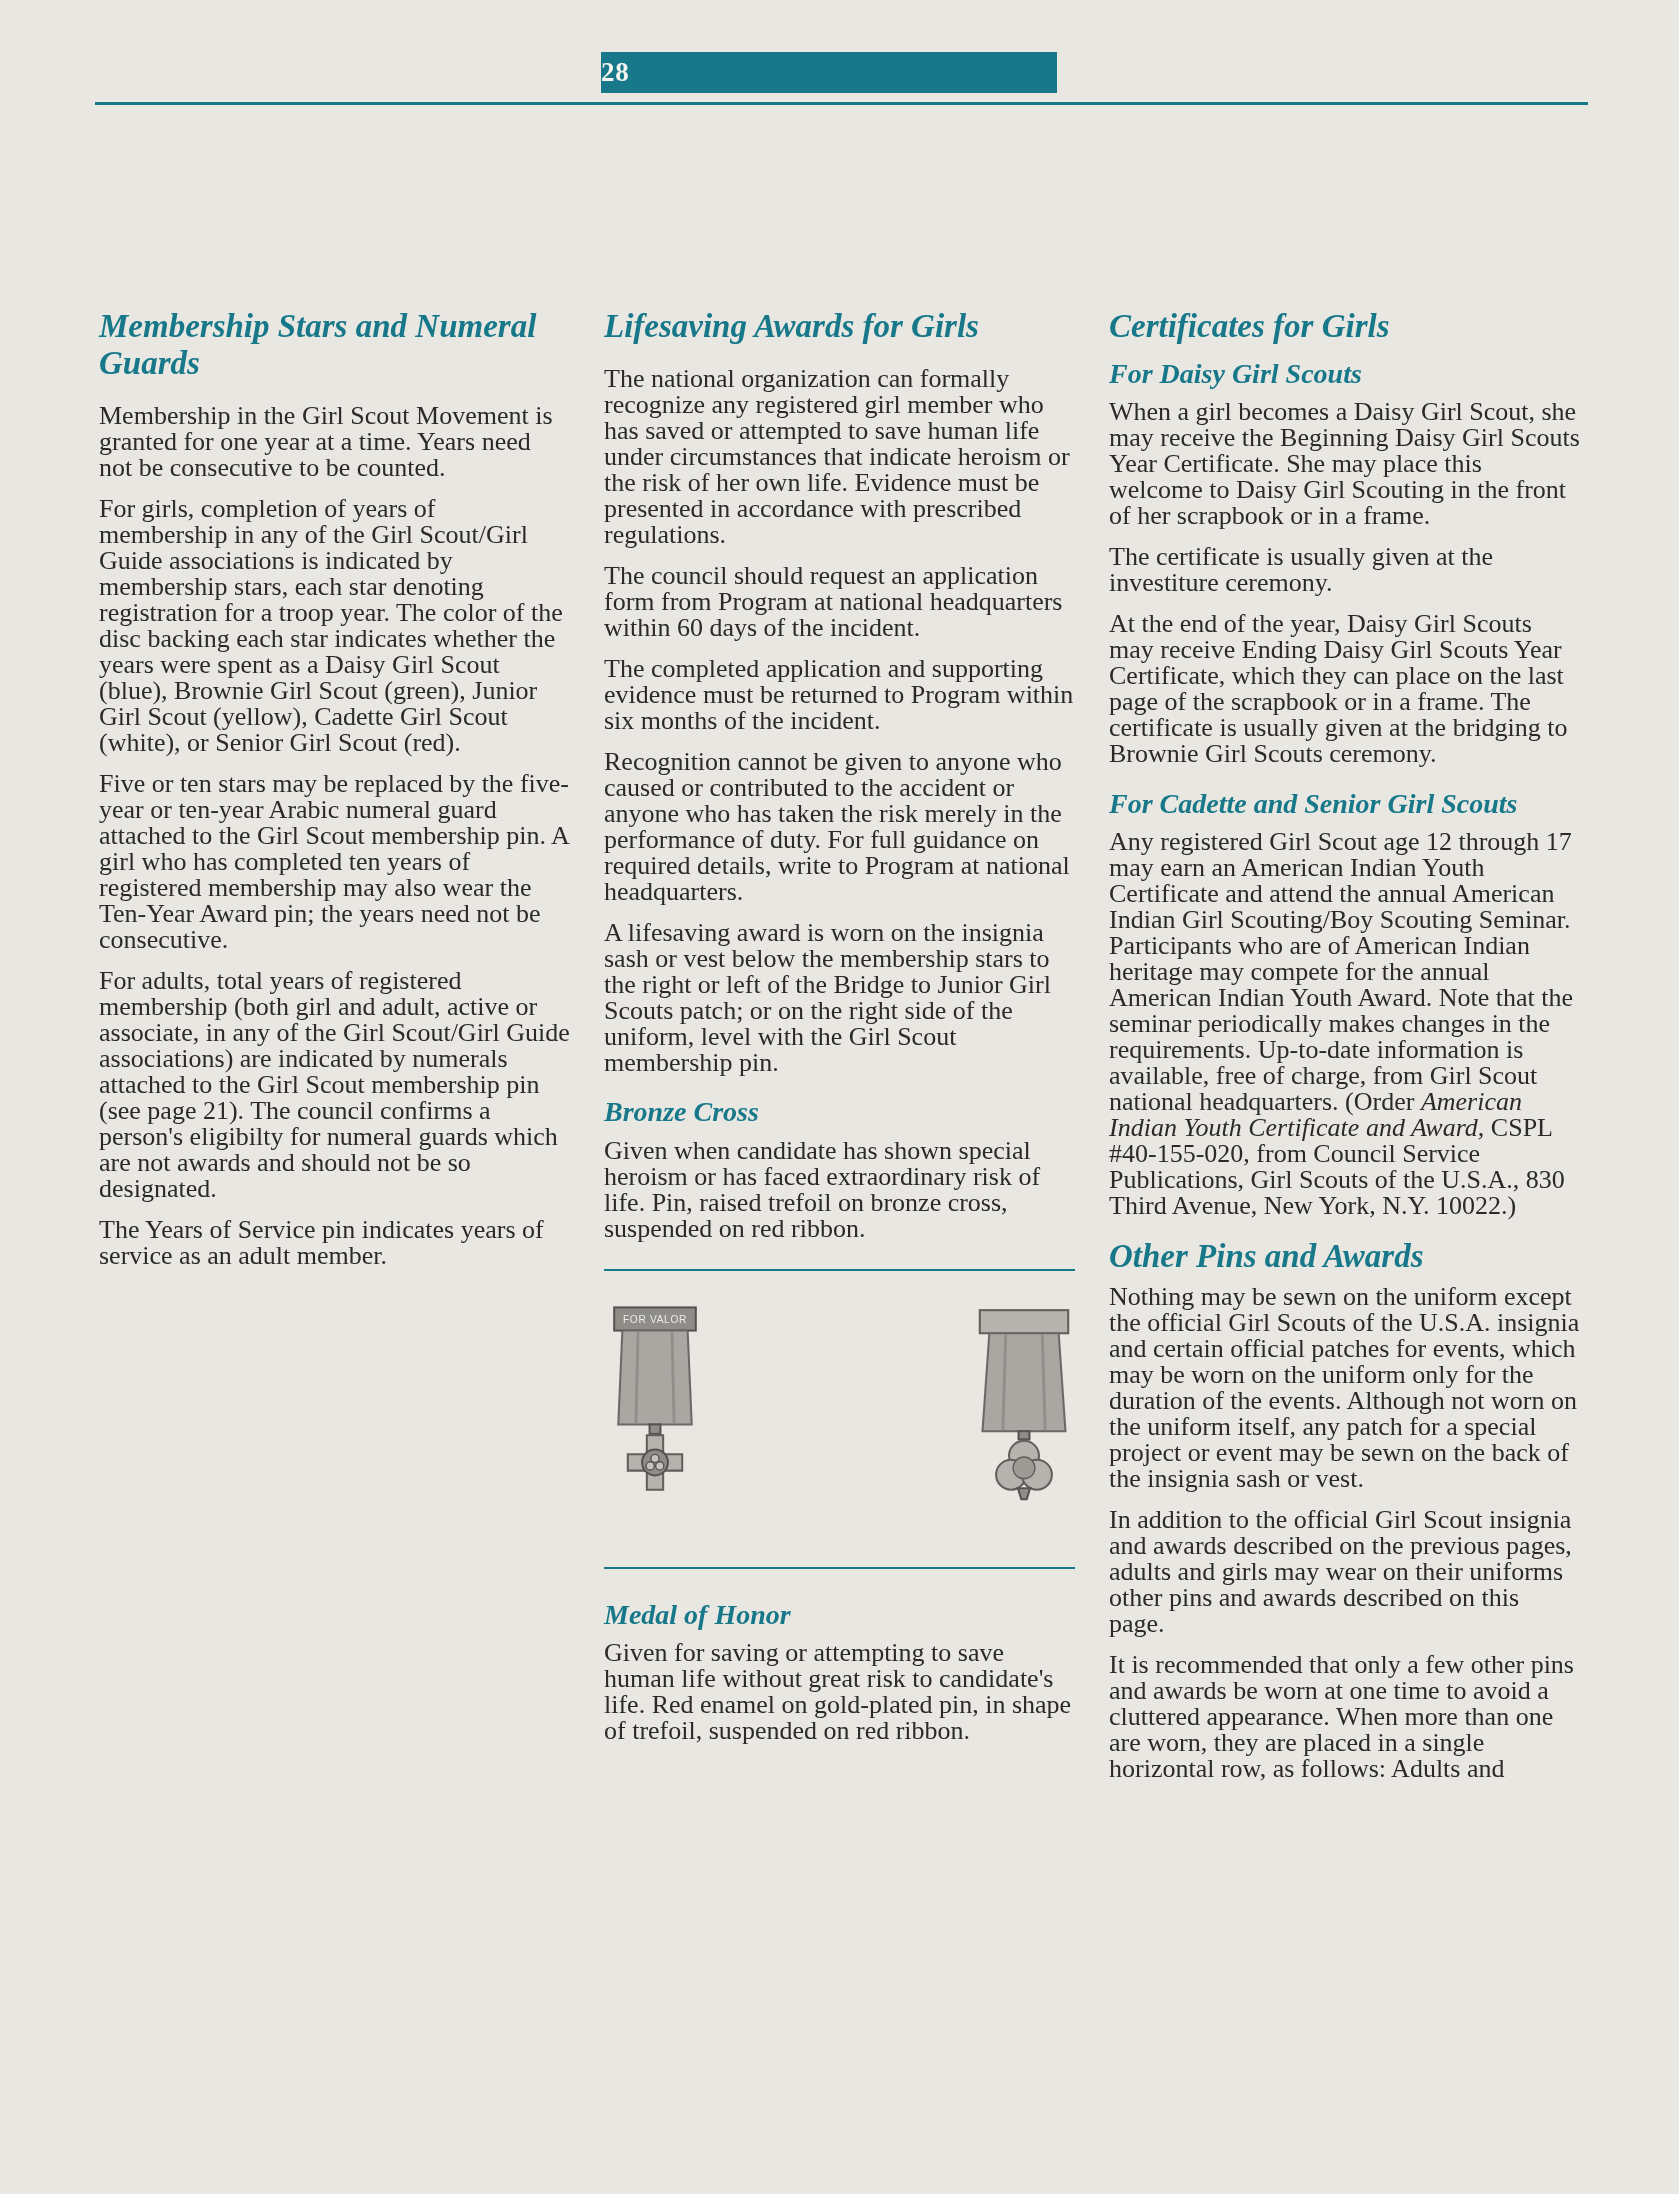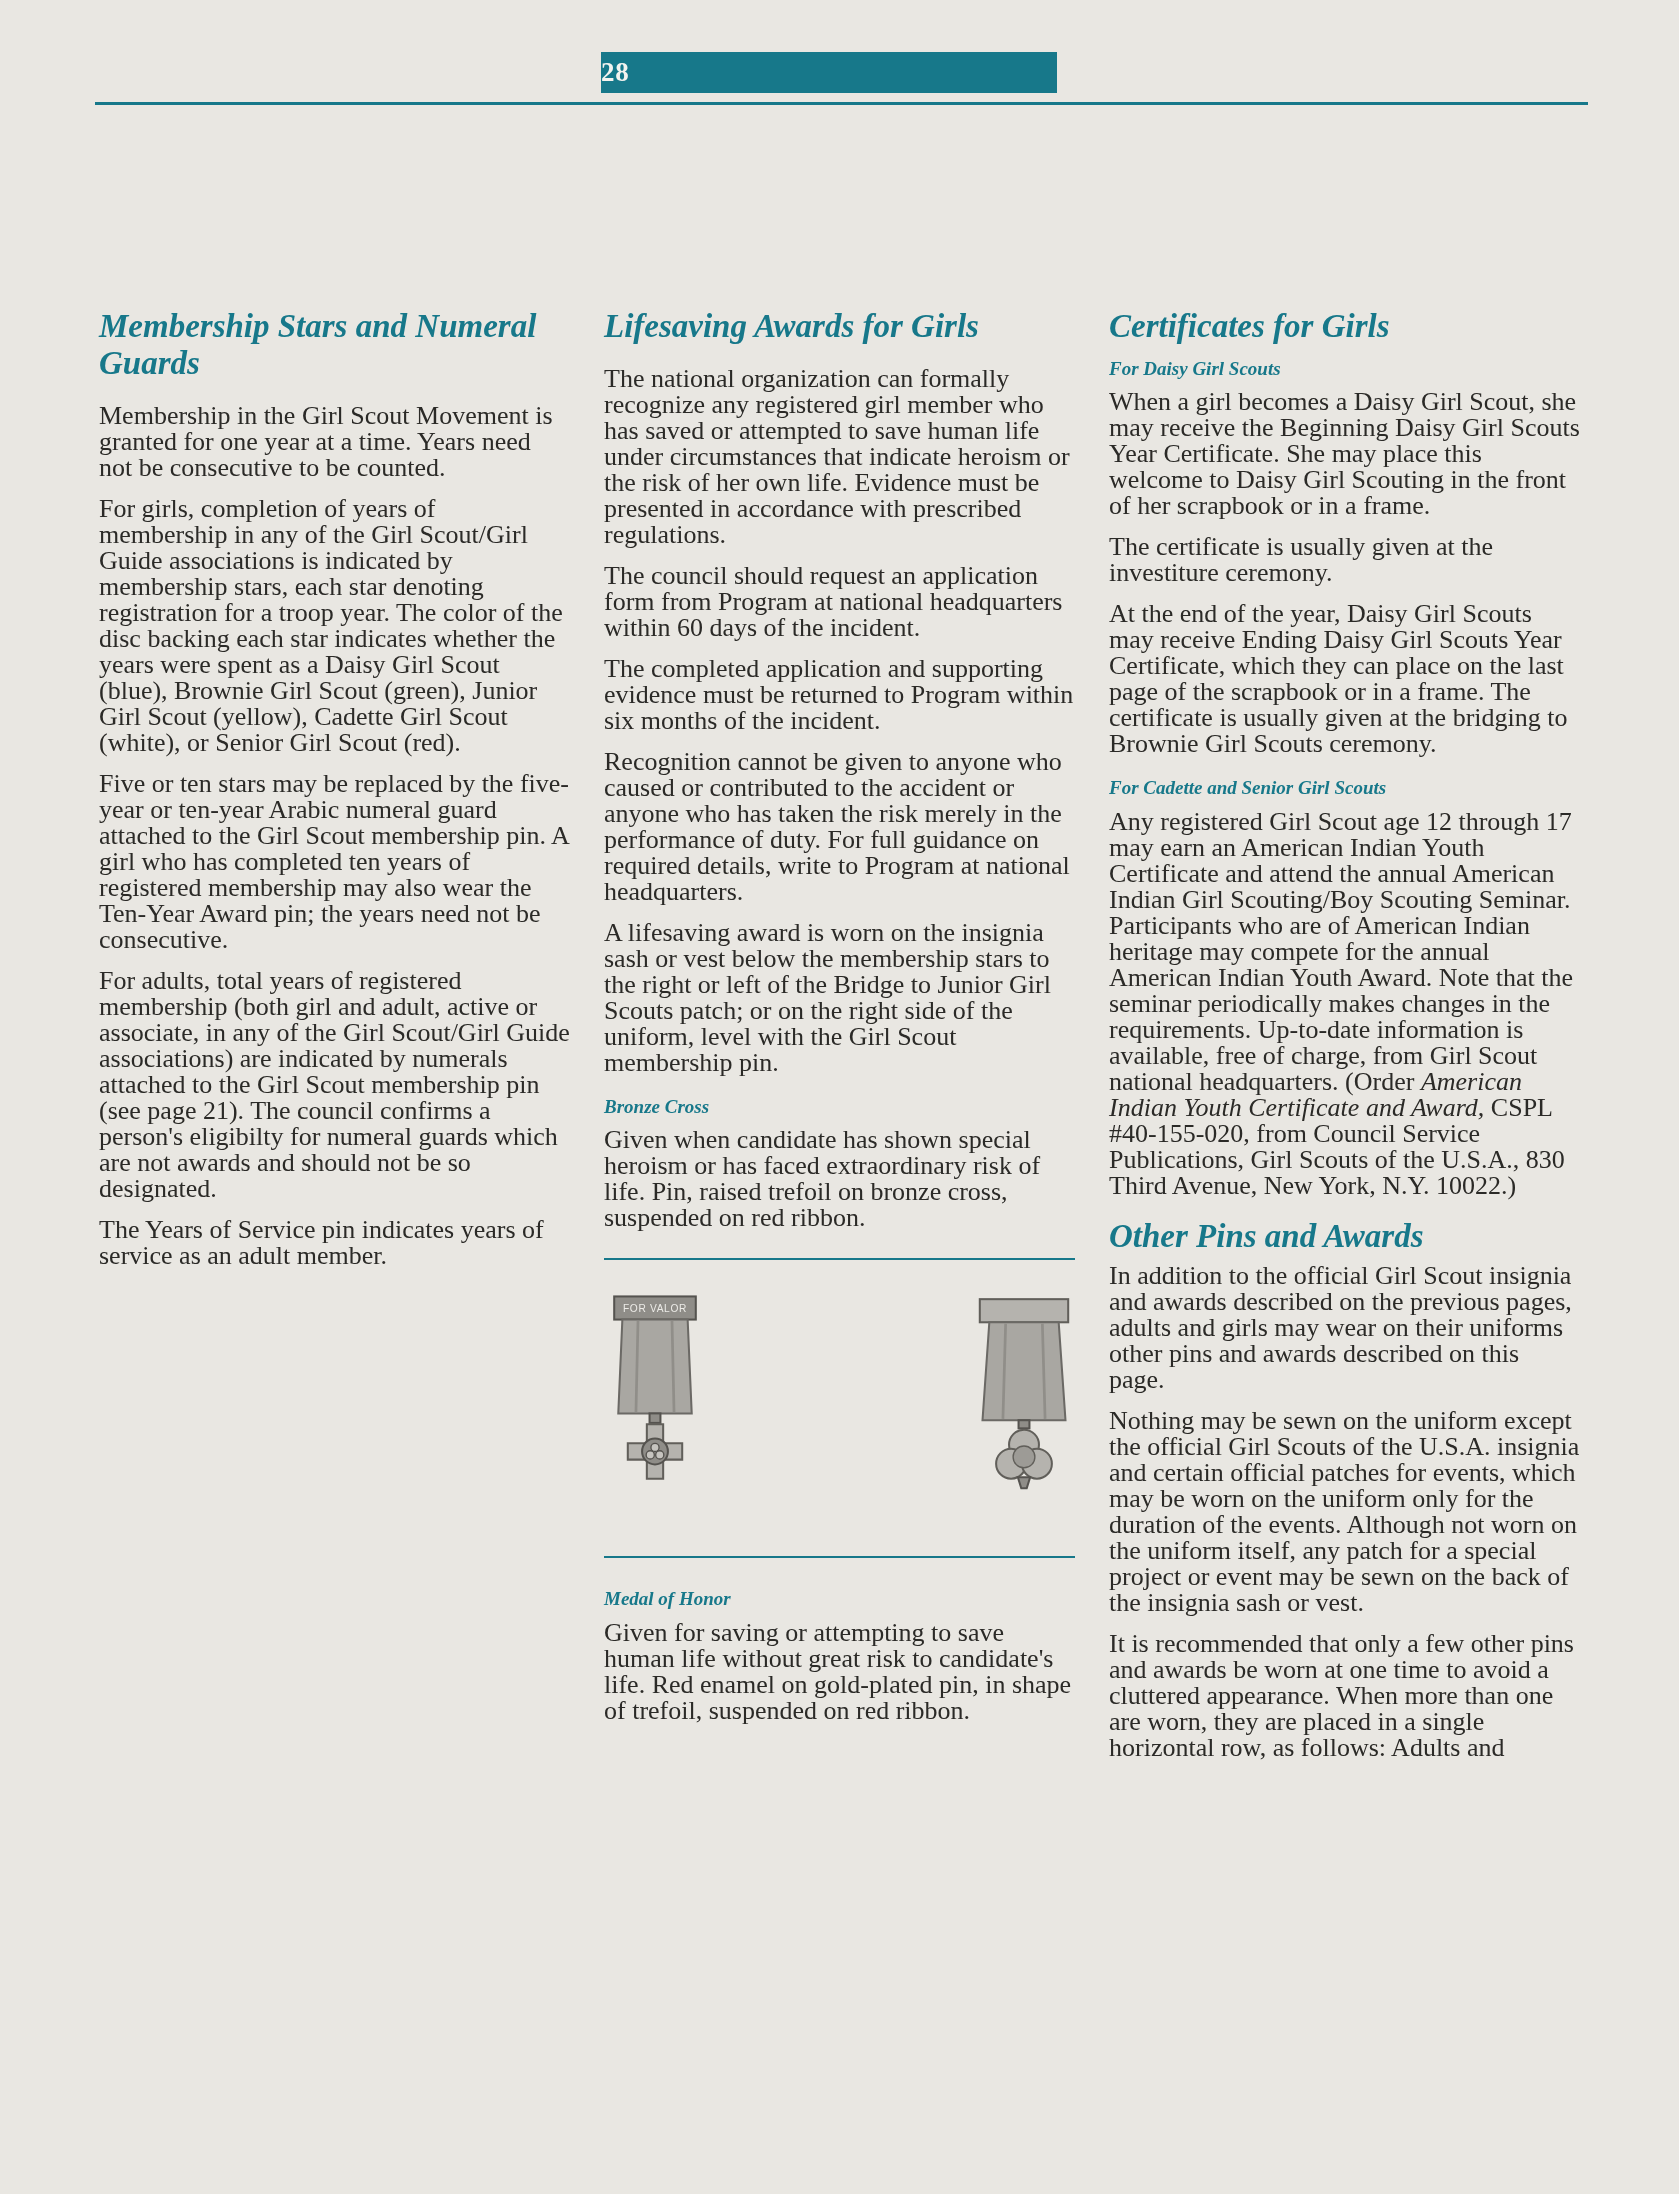--- a/index.html
+++ b/index.html
@@ -35,21 +35,21 @@
   }
   h2.col-heading{
     margin:0 0 20.4px 0;
     font-size:33px;line-height:1.13;
     font-style:italic;font-weight:700;
     color:var(--accent);
   }
   h2.col-heading.tight{margin-bottom:12.3px;}
   h3.sub-heading{
     margin:20.4px 0 9.5px 0;
-    font-size:19px;line-height:1.15;
+    font-size:28px;line-height:1.15;
     font-style:italic;font-weight:700;
     color:var(--accent);
     font-family:Liberation Serif, serif;
   }
   h3.sub-heading.first{margin-top:4.1px;}
   p.body-text{
     margin:0 0 15px 0;
     font-size:26px;line-height:26px;
     color:var(--ink);
   }
@@ -140,20 +140,20 @@
       <p class="body-text">When a girl becomes a Daisy Girl Scout, she may receive the Beginning Daisy Girl Scouts Year Certificate. She may place this welcome to Daisy Girl Scouting in the front of her scrapbook or in a frame.</p>
       <p class="body-text">The certificate is usually given at the investiture ceremony.</p>
       <p class="body-text">At the end of the year, Daisy Girl Scouts may receive Ending Daisy Girl Scouts Year Certificate, which they can place on the last page of the scrapbook or in a frame. The certificate is usually given at the bridging to Brownie Girl Scouts ceremony.</p>
 
       <h3 class="sub-heading">For Cadette and Senior Girl Scouts</h3>
       <p class="body-text">
         <span>Any registered Girl Scout age 12 through 17 may earn an American Indian Youth Certificate and attend the annual American Indian Girl Scouting/Boy Scouting Seminar. Participants who are of American Indian heritage may compete for the annual American Indian Youth Award. Note that the seminar periodically makes changes in the requirements. Up-to-date information is available, free of charge, from Girl Scout national headquarters. (Order </span><em>American Indian Youth Certificate and Award,</em><span> CSPL #40-155-020, from Council Service Publications, Girl Scouts of the U.S.A., 830 Third Avenue, New York, N.Y. 10022.)</span>
       </p>
 
       <h2 class="col-heading" style="margin-top:19px;margin-bottom:8px;">Other Pins and Awards</h2>
+      <p class="body-text">Nothing may be sewn on the uniform except the official Girl Scouts of the U.S.A. insignia and certain official patches for events, which may be worn on the uniform only for the duration of the events. Although not worn on the uniform itself, any patch for a special project or event may be sewn on the back of the insignia sash or vest.</p>
       <p class="body-text">In addition to the official Girl Scout insignia and awards described on the previous pages, adults and girls may wear on their uniforms other pins and awards described on this page.</p>
-      <p class="body-text">Nothing may be sewn on the uniform except the official Girl Scouts of the U.S.A. insignia and certain official patches for events, which may be worn on the uniform only for the duration of the events. Although not worn on the uniform itself, any patch for a special project or event may be sewn on the back of the insignia sash or vest.</p>
       <p class="body-text">It is recommended that only a few other pins and awards be worn at one time to avoid a cluttered appearance. When more than one are worn, they are placed in a single horizontal row, as follows: Adults and</p>
     </div>
 
   </div>
 </div>
 
 
 </body></html>

